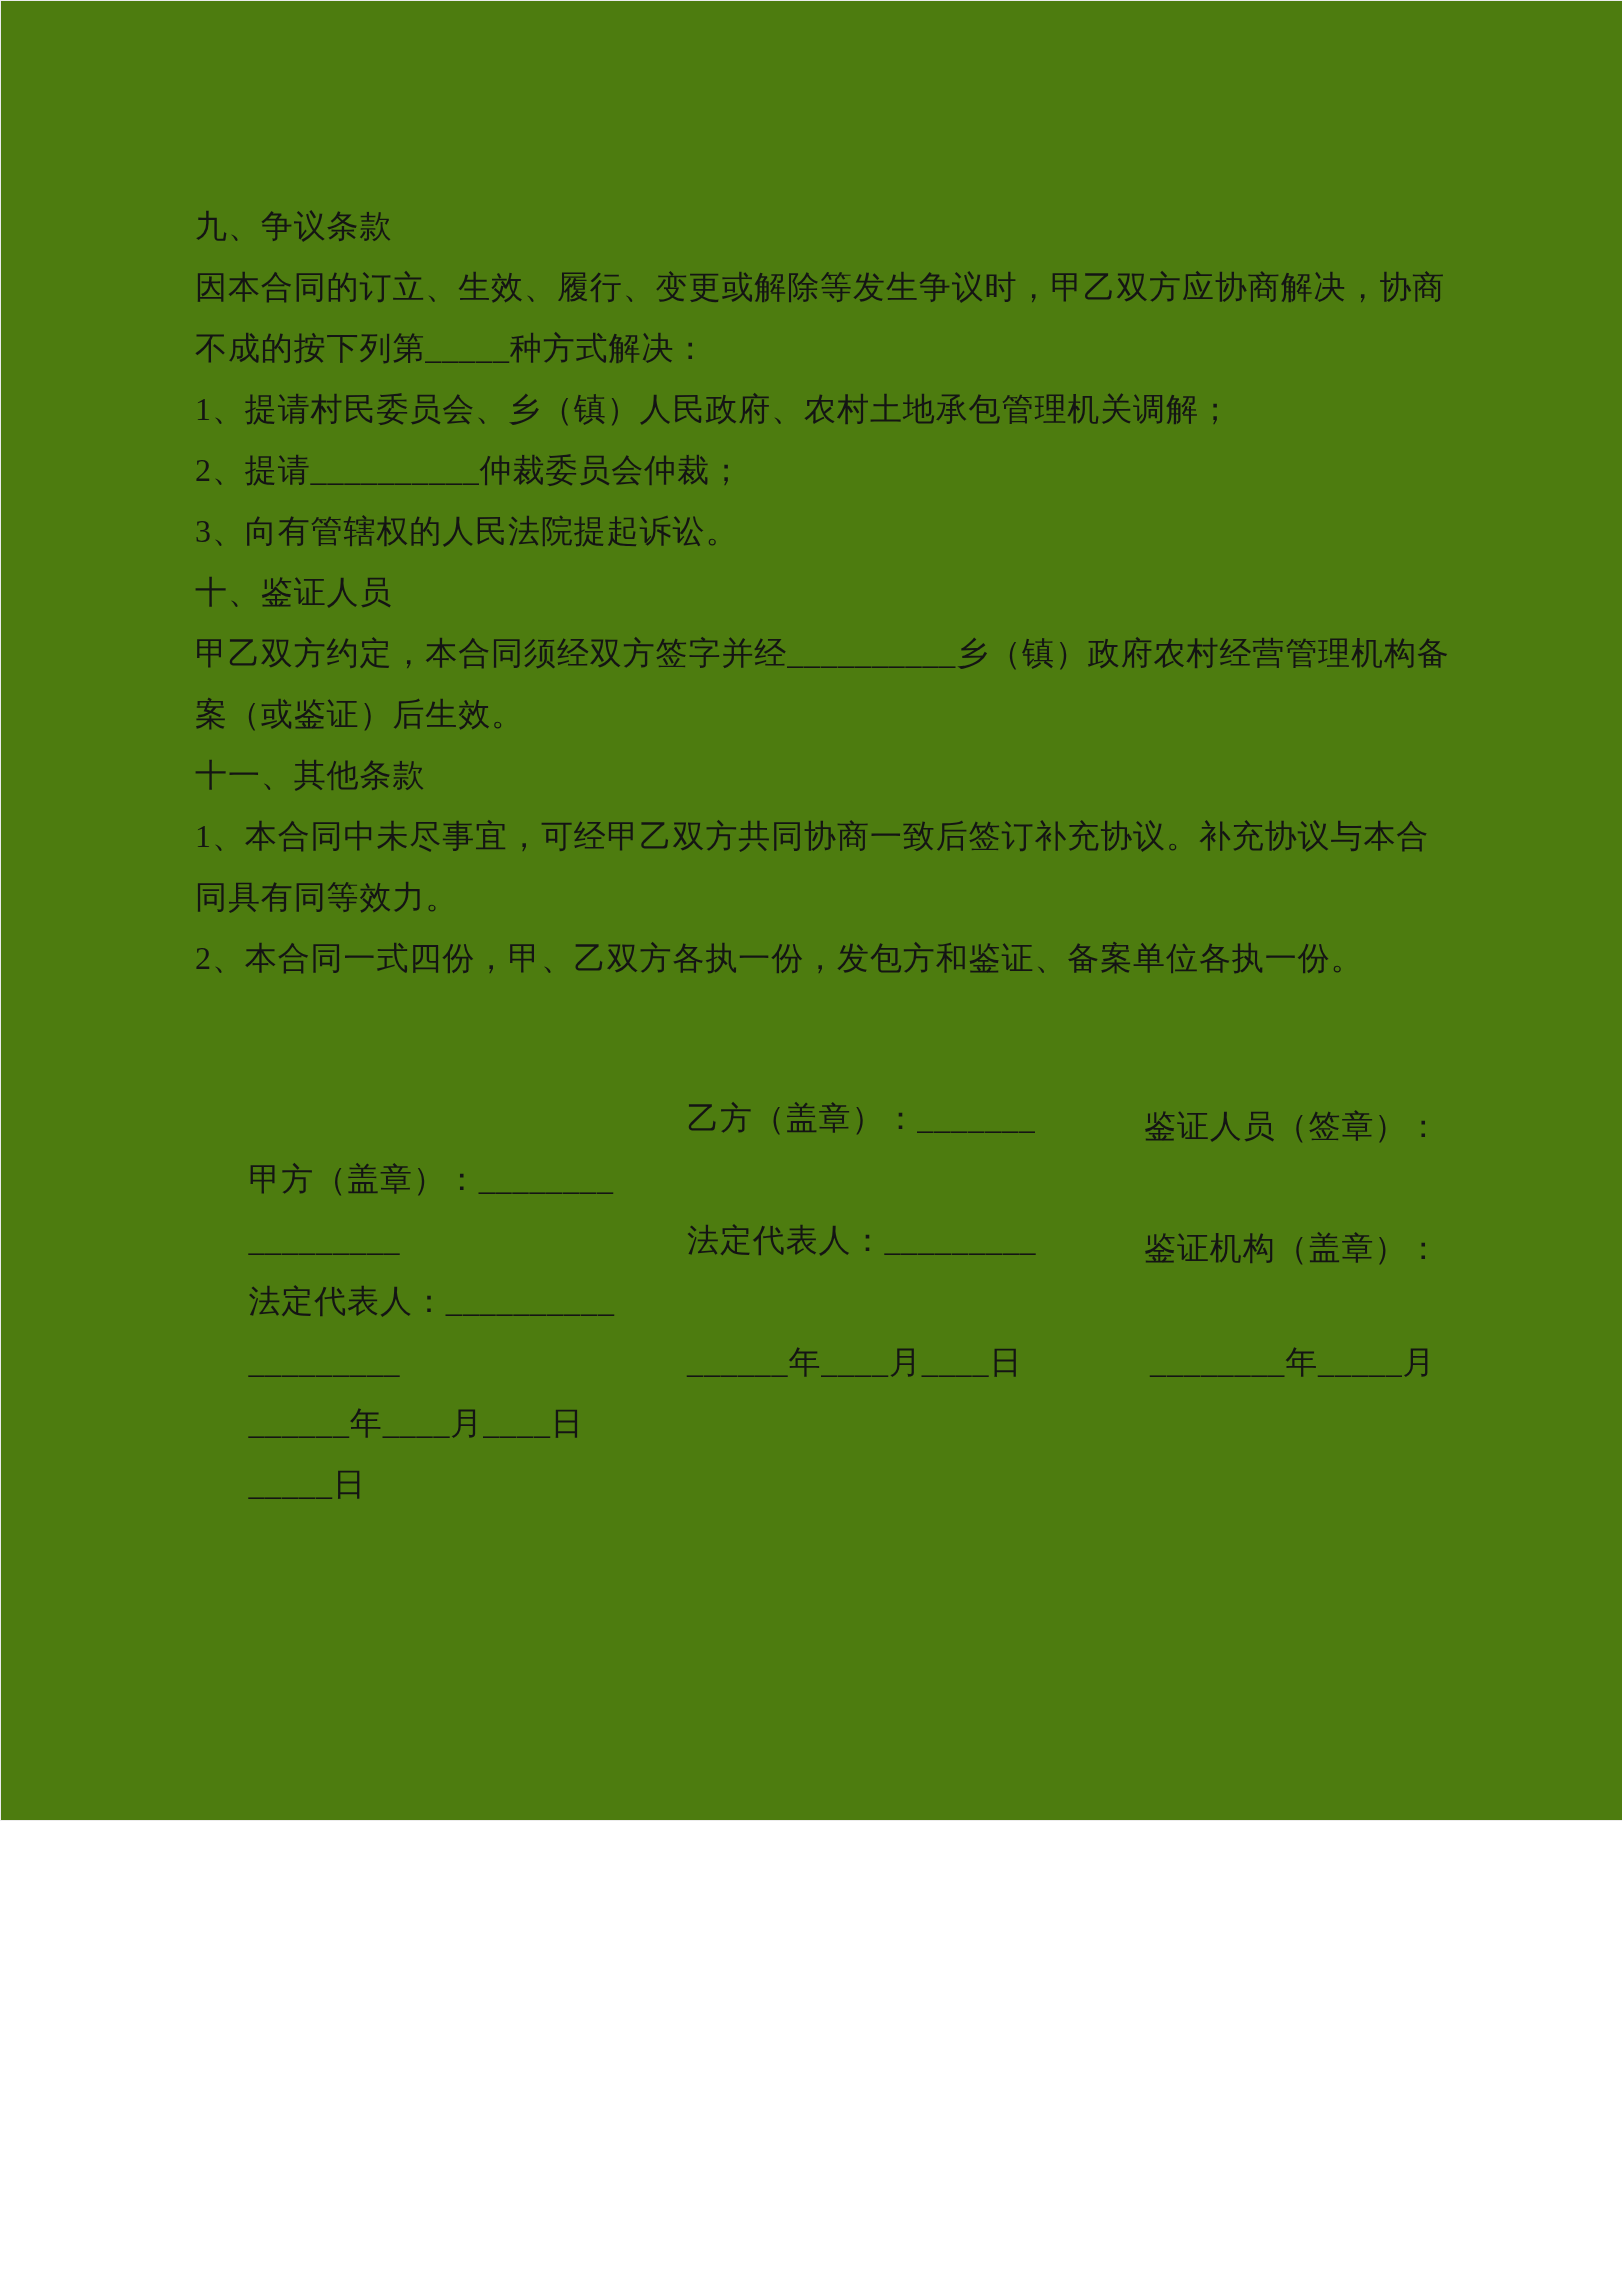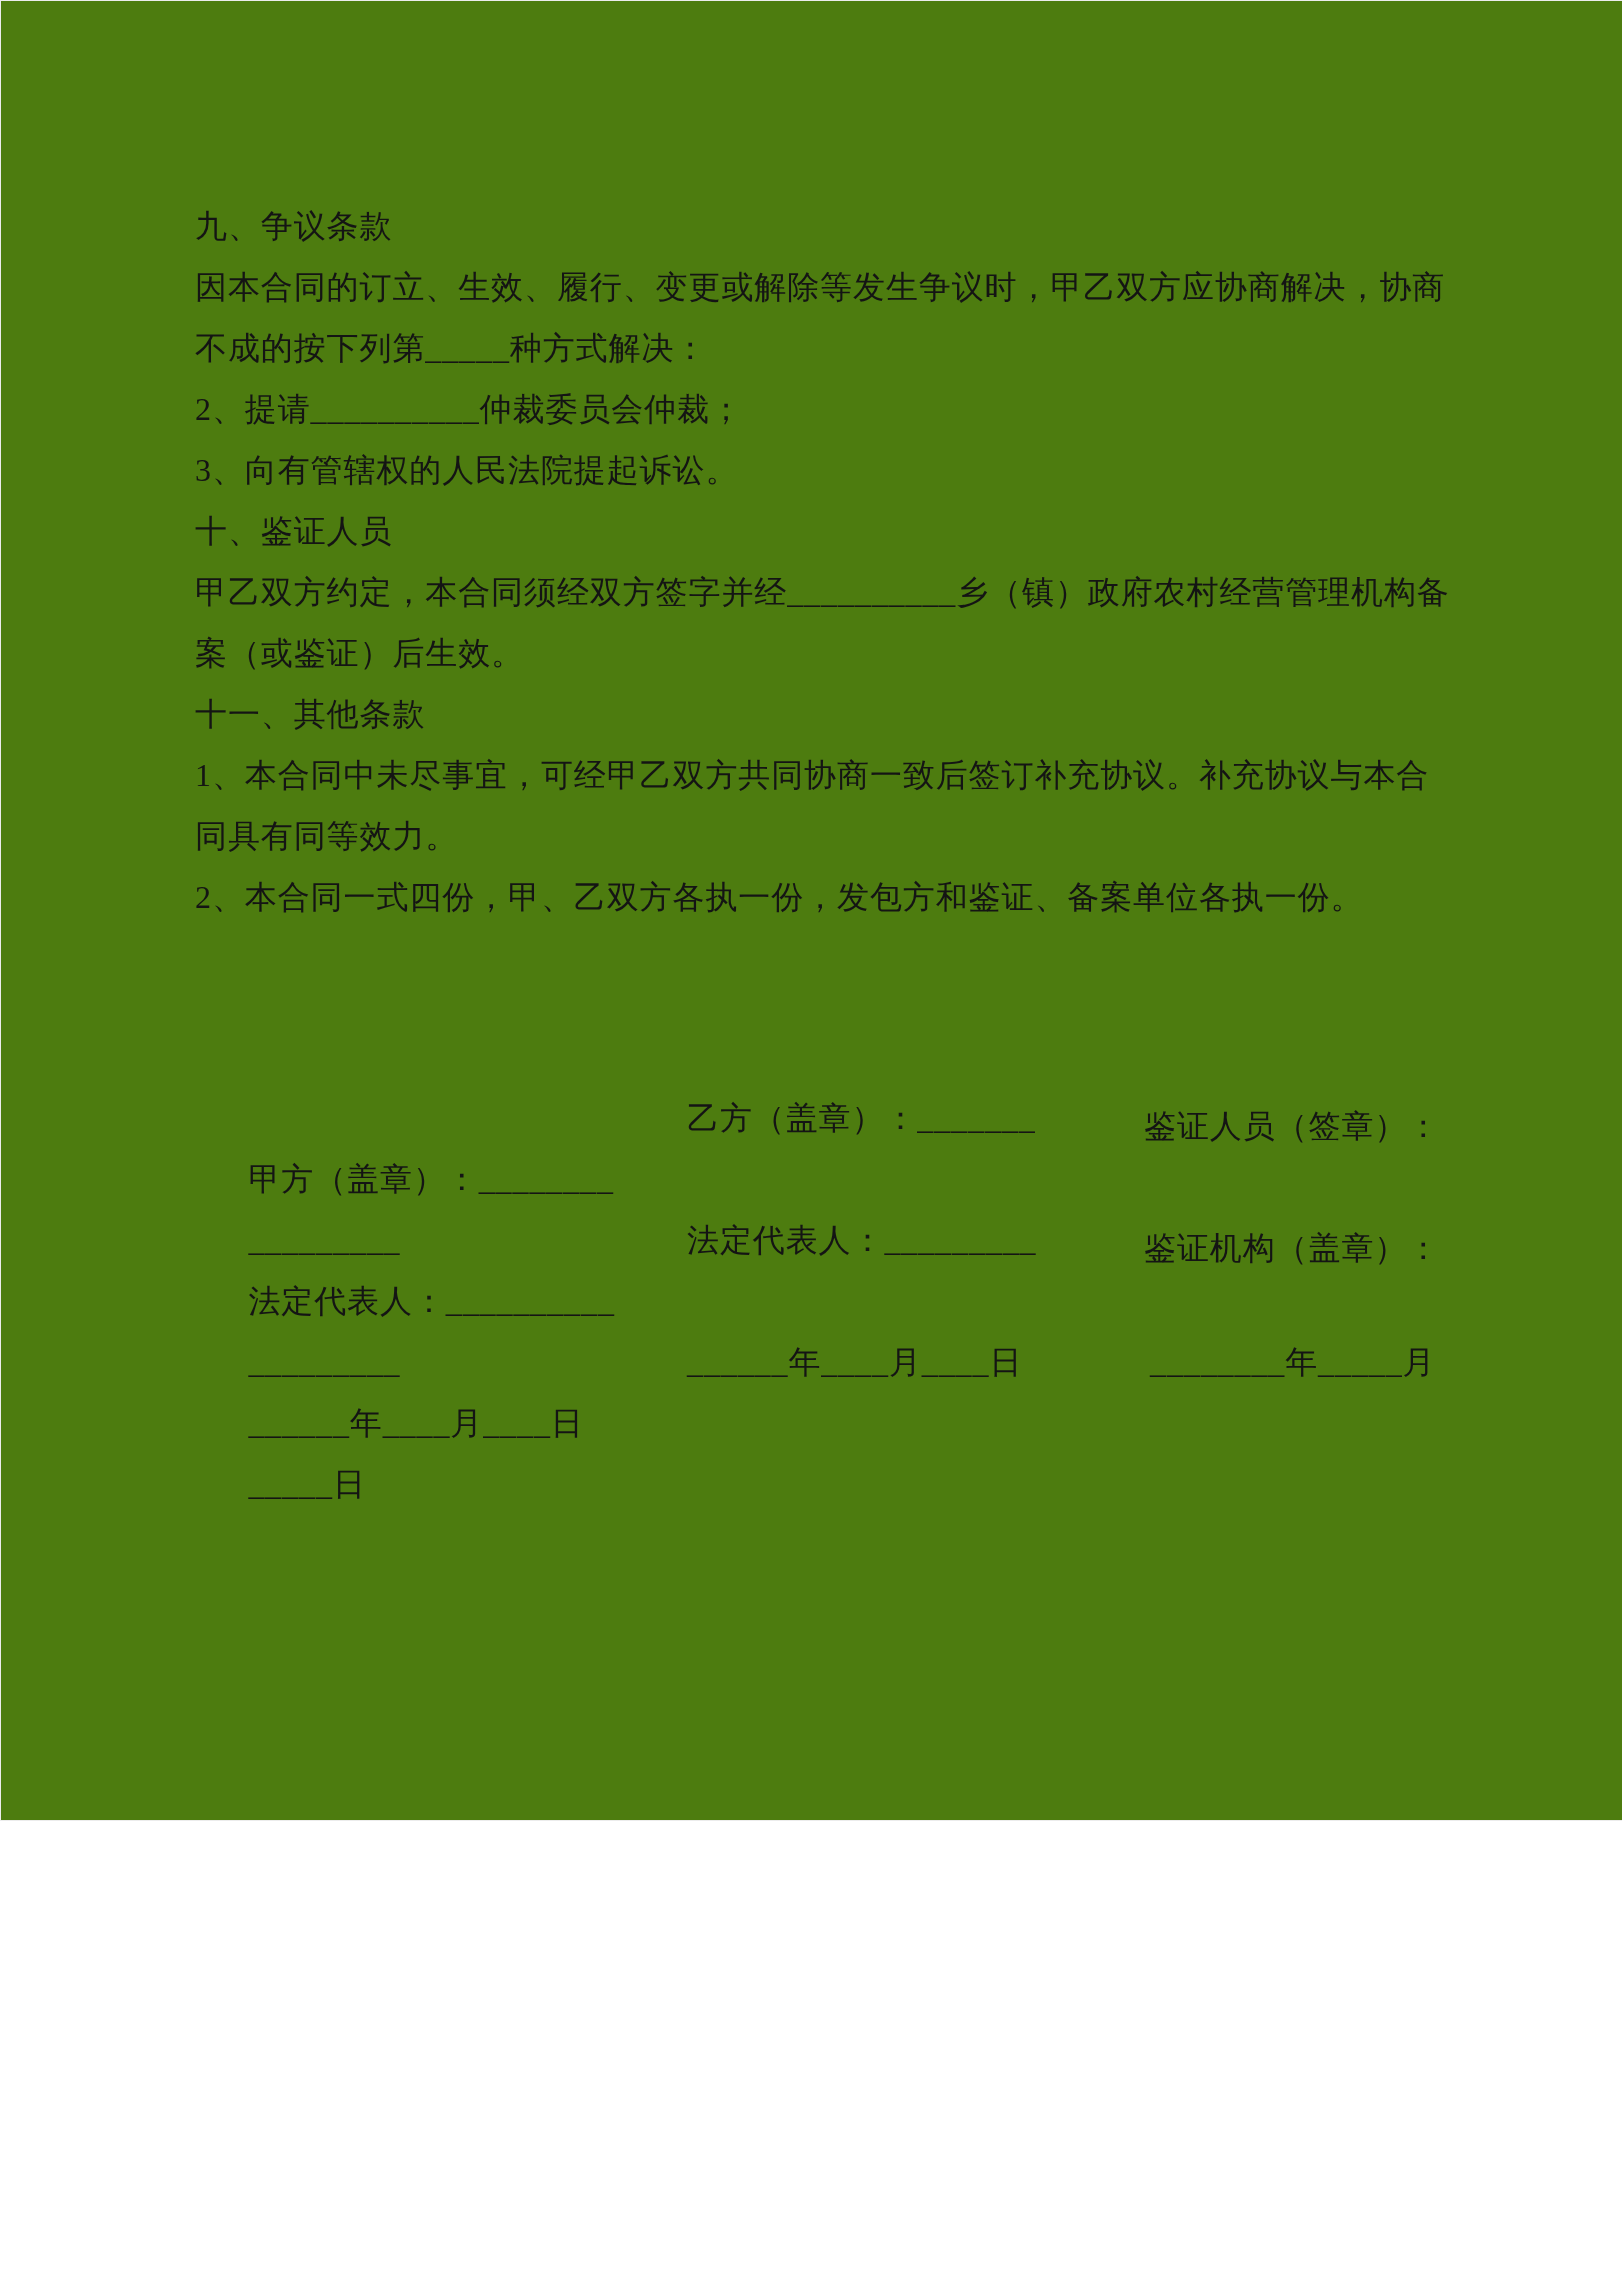--- a/index.html
+++ b/index.html
@@ -75,20 +75,21 @@
 </style>
 </head>
 <body>
 
 <div class="page">
 
   <main class="body-text">
     <p class="line">九、争议条款</p>
     <p class="line">因本合同的订立、生效、履行、变更或解除等发生争议时，甲乙双方应协商解决，协商</p>
     <p class="line">不成的按下列第_____种方式解决：</p>
+    <p class="line">1、提请村民委员会、乡（镇）人民政府、农村土地承包管理机关调解；</p>
     <p class="line">2、提请__________仲裁委员会仲裁；</p>
     <p class="line">3、向有管辖权的人民法院提起诉讼。</p>
     <p class="line">十、鉴证人员</p>
     <p class="line">甲乙双方约定，本合同须经双方签字并经__________乡（镇）政府农村经营管理机构备</p>
     <p class="line">案（或鉴证）后生效。</p>
     <p class="line">十一、其他条款</p>
     <p class="line">1、本合同中未尽事宜，可经甲乙双方共同协商一致后签订补充协议。补充协议与本合</p>
     <p class="line">同具有同等效力。</p>
     <p class="line">2、本合同一式四份，甲、乙双方各执一份，发包方和鉴证、备案单位各执一份。</p>
   </main>

